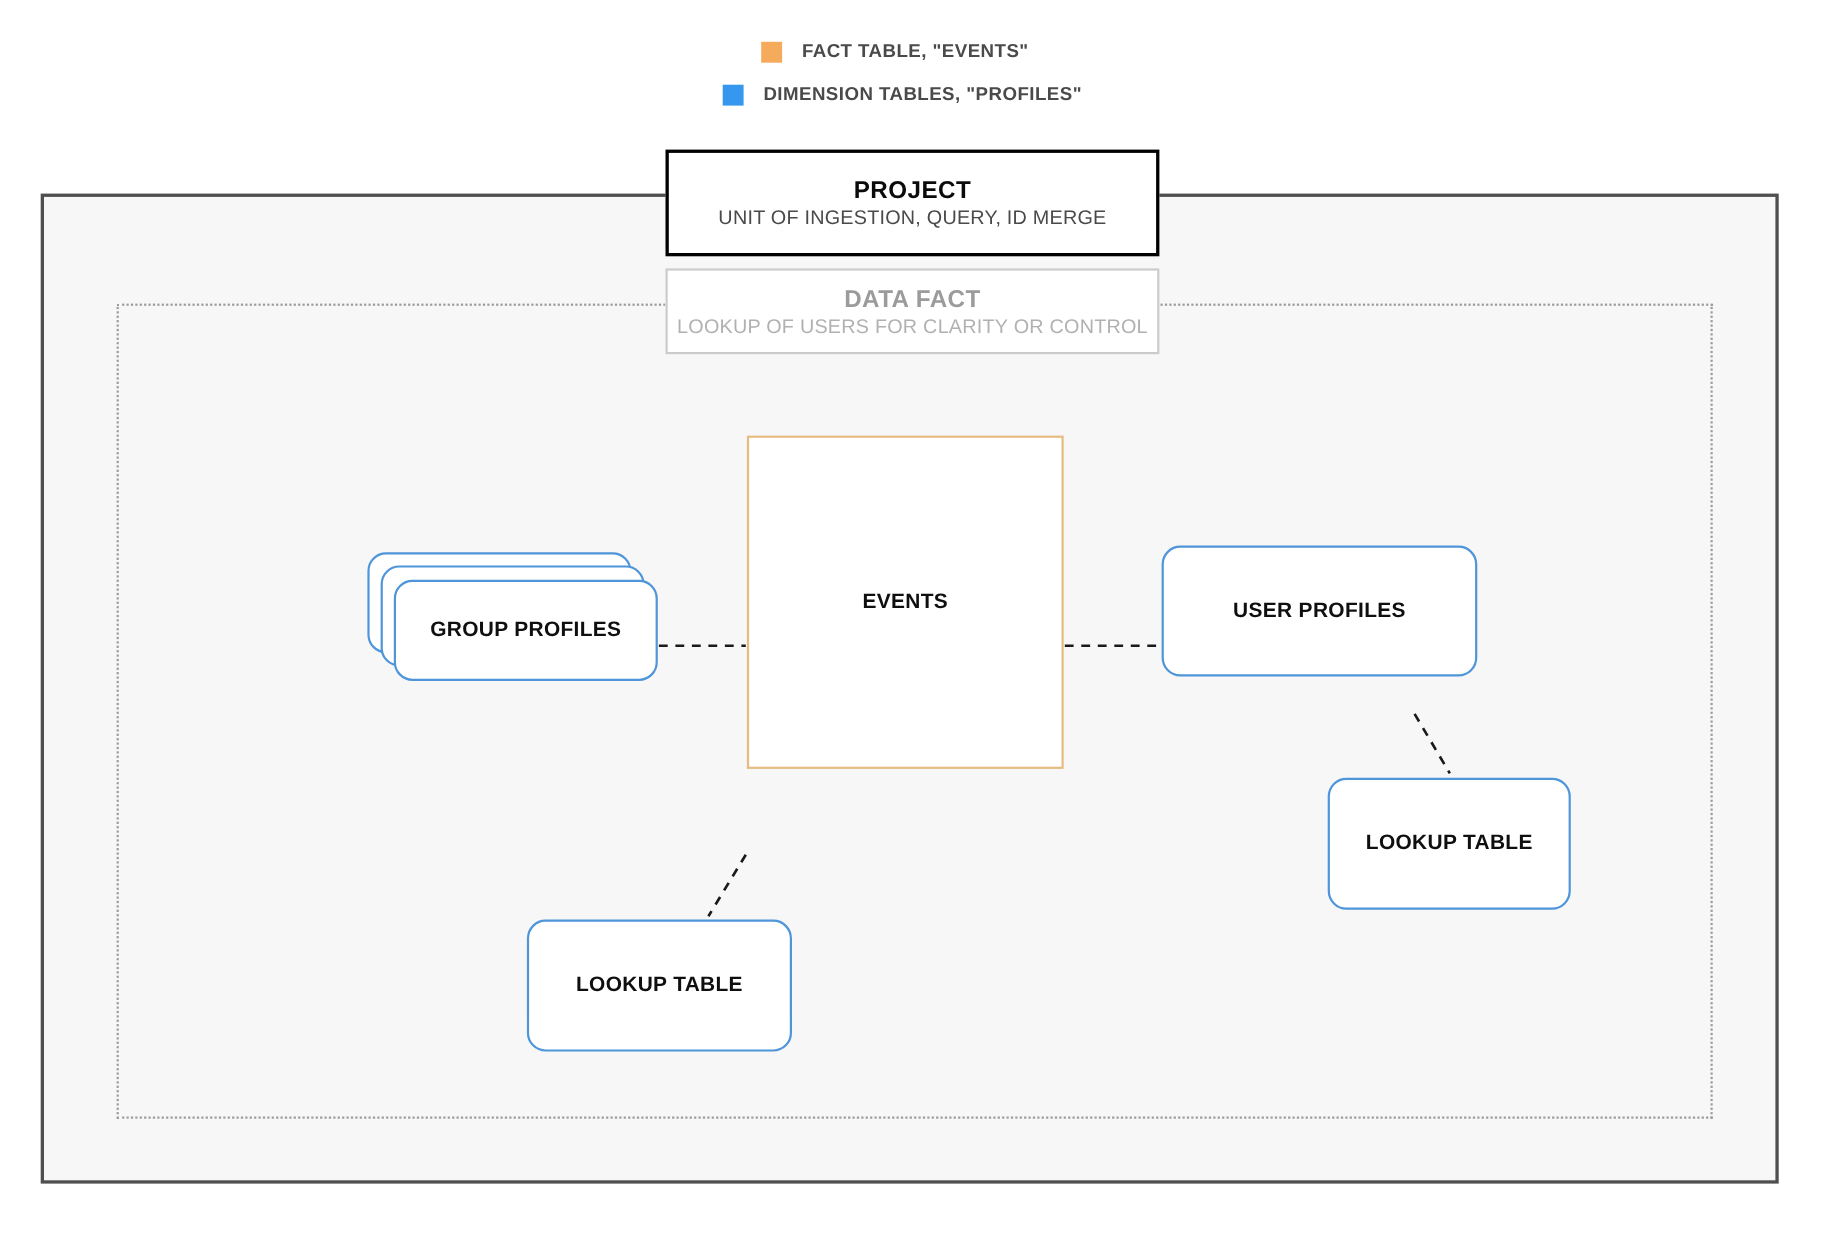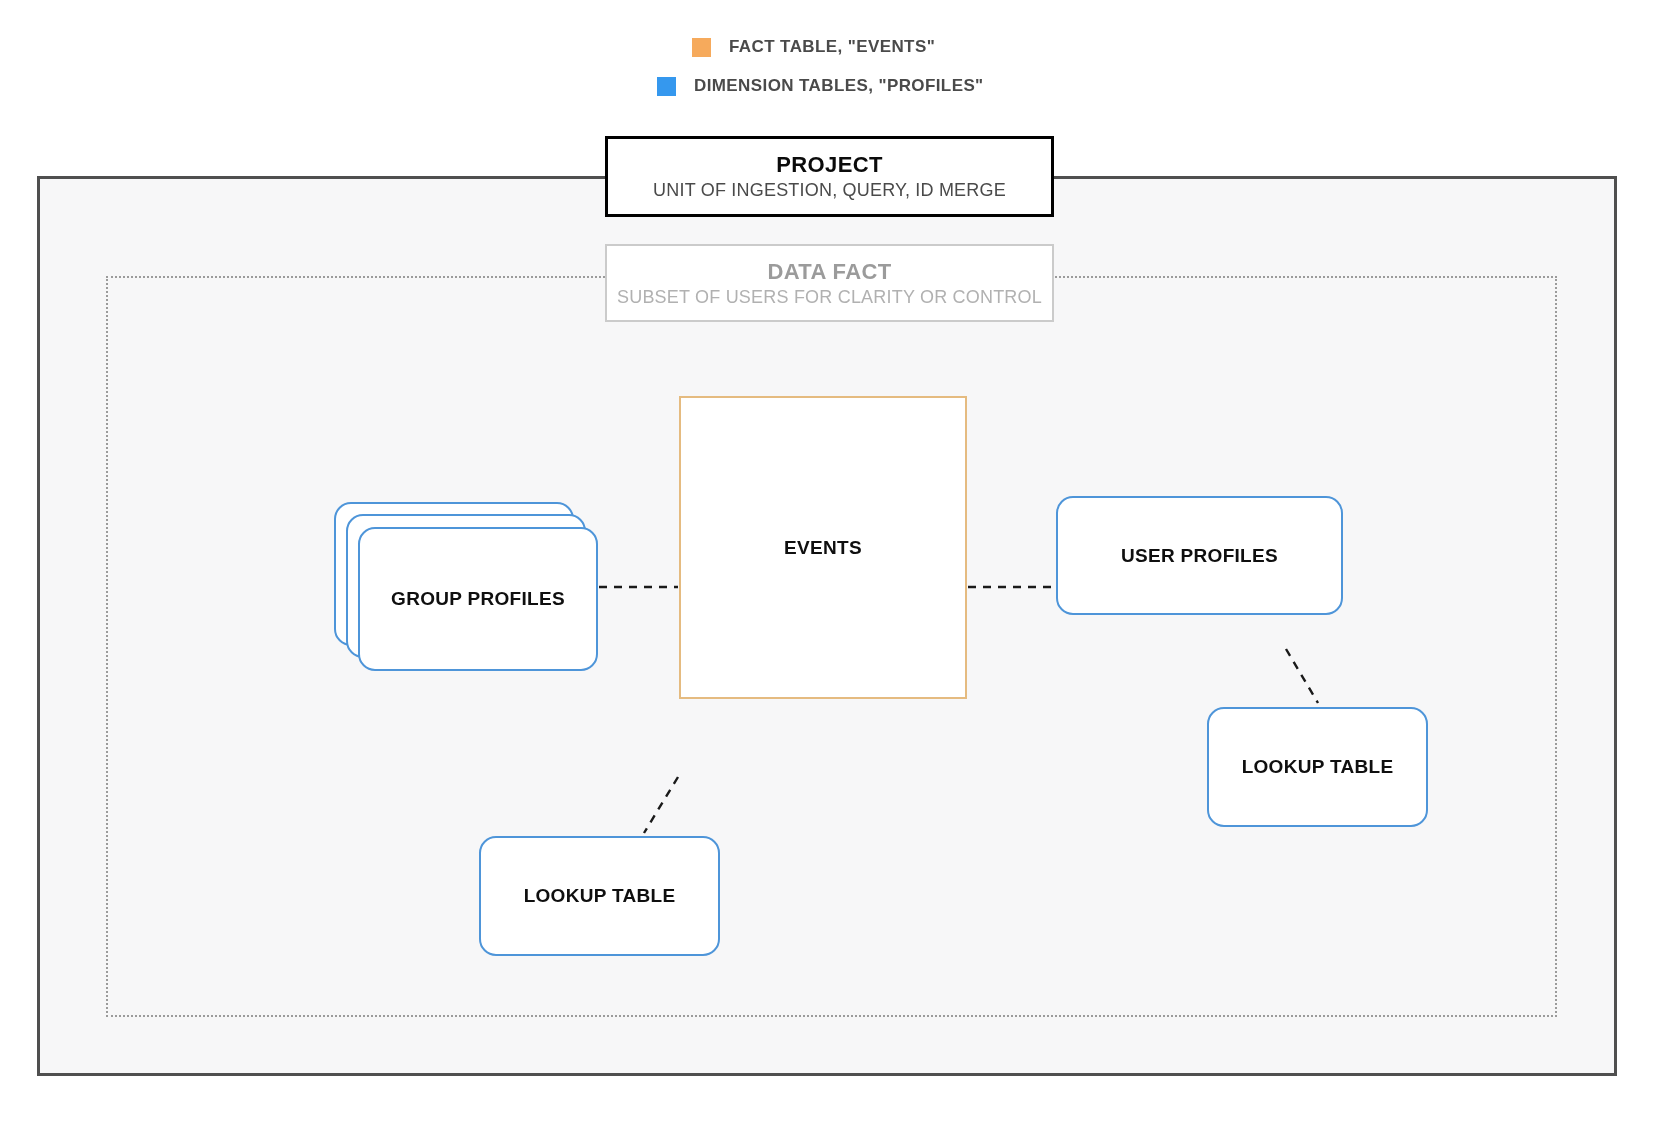--- a/index.html
+++ b/index.html
@@ -28,21 +28,21 @@
   .inner-rect{
     position:absolute;left:106px;top:276px;width:1451px;height:741px;
     box-sizing:border-box;border:2px dotted var(--dotted-border);
   }
   
   .hdr-box{
     position:absolute;left:605px;width:449px;box-sizing:border-box;
     background:#ffffff;display:flex;flex-direction:column;
     align-items:center;justify-content:center;gap:5px;z-index:5;
   }
-  .project-box{top:136px;height:81px;border:3px solid var(--project-border);}
+  .project-box{top:136px;height:97px;border:3px solid var(--project-border);}
   .dataview-box{top:244px;height:78px;border:2px solid var(--dataview-border);}
   .hdr-title{font-size:22px;font-weight:bold;letter-spacing:.4px;line-height:1;}
   .hdr-sub{font-size:18px;letter-spacing:.2px;line-height:1;white-space:nowrap;}
   .project-box .hdr-title{color:#0b0b0b;}
   .project-box .hdr-sub{color:var(--project-subtitle);text-align:center;}
   .dataview-box .hdr-title{color:var(--dataview-title);}
   .dataview-box .hdr-sub{color:var(--dataview-subtitle);}
   
   .node-label{
     font-size:19px;font-weight:bold;color:var(--node-text);
@@ -54,21 +54,21 @@
     background:#ffffff;display:flex;align-items:center;justify-content:center;
     z-index:4;
   }
   .profile-box{
     position:absolute;box-sizing:border-box;
     border:2px solid var(--profile-border);border-radius:17px;
     background:#ffffff;display:flex;align-items:center;justify-content:center;
     z-index:4;
   }
   .card{
-    position:absolute;width:240px;height:144px;box-sizing:border-box;
+    position:absolute;width:240px;height:92px;box-sizing:border-box;
     border:2px solid var(--profile-border);border-radius:17px;background:#ffffff;
   }
   #gp-back{left:334px;top:502px;z-index:2;}
   #gp-mid{left:346px;top:514px;z-index:3;}
   #gp-front{left:358px;top:527px;z-index:4;display:flex;align-items:center;justify-content:center;}
   #user-profiles{left:1056px;top:496px;width:287px;height:119px;}
   #lookup-right{left:1207px;top:707px;width:221px;height:120px;}
   #lookup-bottom{left:479px;top:836px;width:241px;height:120px;}
   
   .connectors{position:absolute;left:0;top:0;z-index:3;pointer-events:none;}
@@ -97,21 +97,21 @@
     <line class="edge" x1="1286" y1="649" x2="1318" y2="703"></line>
     <line class="edge" x1="678" y1="777" x2="644" y2="833"></line>
   </svg>
 
   <div class="hdr-box project-box">
     <div class="hdr-title">PROJECT</div>
     <div class="hdr-sub">UNIT OF INGESTION, QUERY, ID MERGE</div>
   </div>
   <div class="hdr-box dataview-box">
     <div class="hdr-title">DATA FACT</div>
-    <div class="hdr-sub">SUBSET OF USERS FOR CLARITY OR CONTROL</div>
+    <div class="hdr-sub">LOOKUP OF USERS FOR CLARITY OR CONTROL</div>
   </div>
 
   <div class="events-box">
     <span class="node-label">EVENTS</span>
   </div>
 
   <div>
     <div class="card" id="gp-back"></div>
     <div class="card" id="gp-mid"></div>
     <div class="card" id="gp-front">

